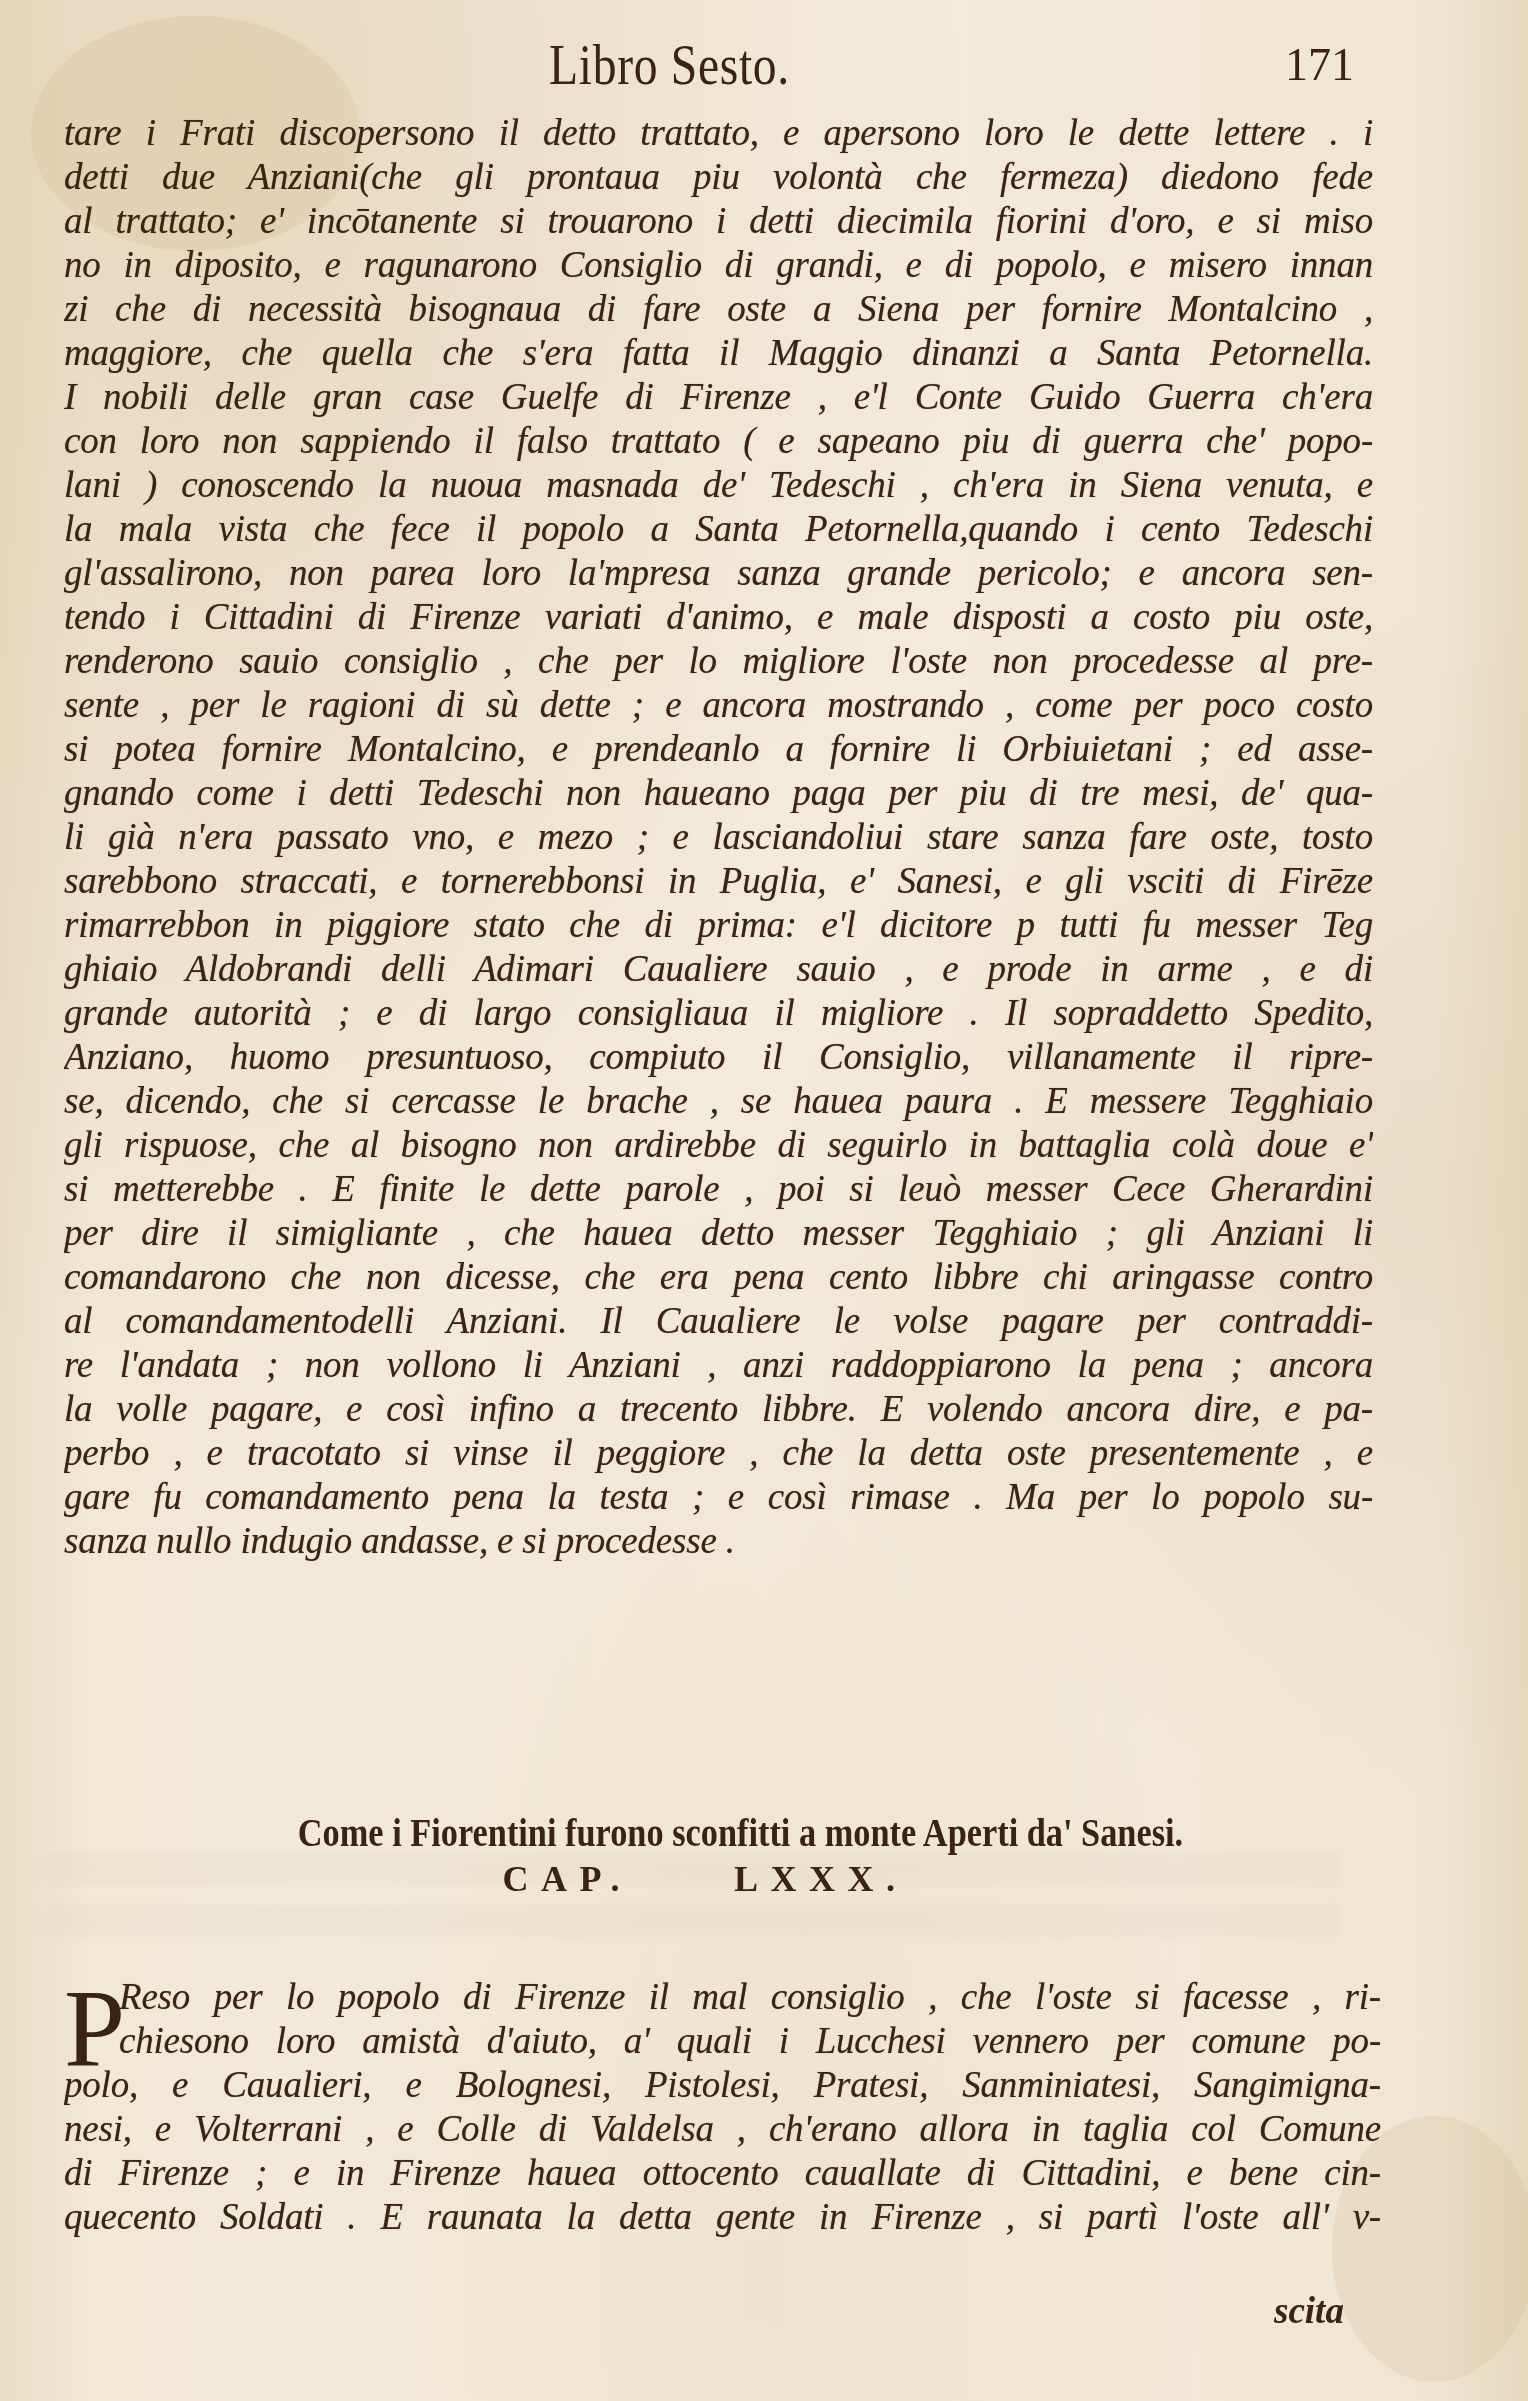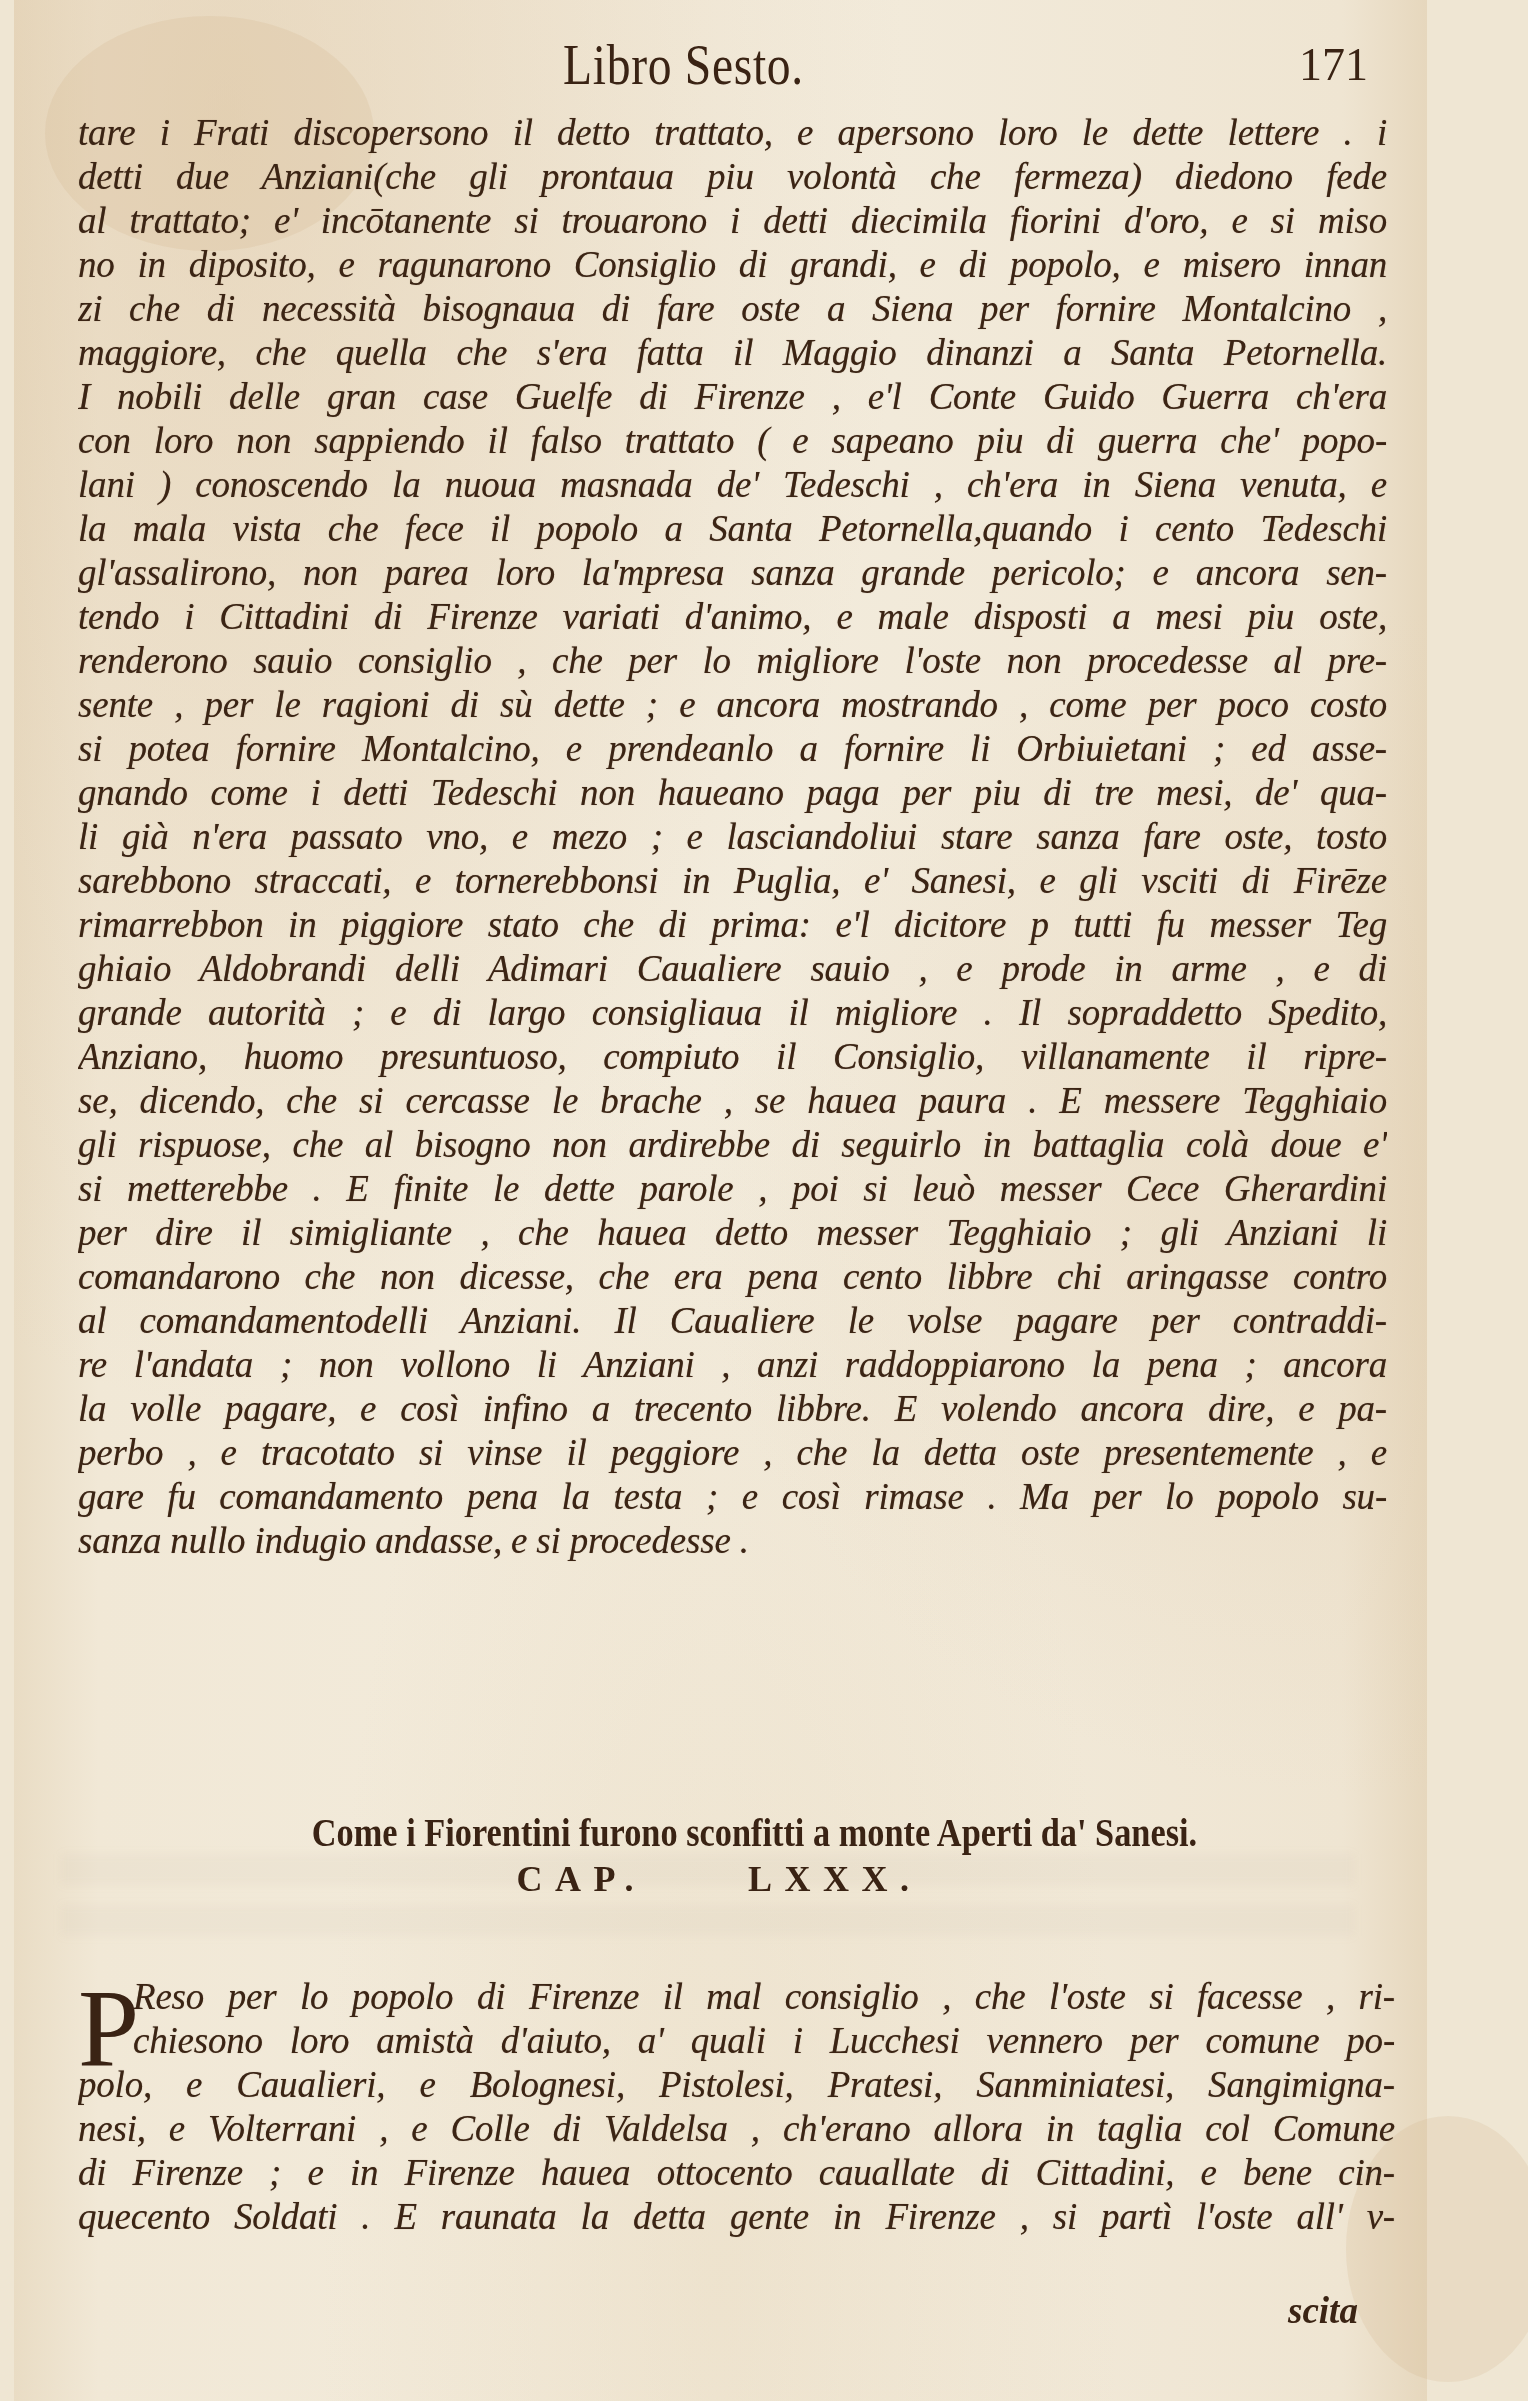--- a/index.html
+++ b/index.html
@@ -10,22 +10,22 @@
     width: 1528px;
     height: 2401px;
     background: #efe6d3;
     position: relative;
     overflow: hidden;
     font-family: "DejaVu Serif", "Liberation Serif", serif;
     color: #3b2414;
   }
   .page {
     position: absolute;
-    left: 14px; top: 0;
-    width: 1413px; height: 2401px;
+    left: 0; top: 0;
+    width: 1528px; height: 2401px;
     background:
       radial-gradient(ellipse at 15% 5%, rgba(220,195,160,0.45), rgba(0,0,0,0) 40%),
       radial-gradient(ellipse at 95% 50%, rgba(225,205,175,0.35), rgba(0,0,0,0) 35%),
       radial-gradient(ellipse at 50% 95%, rgba(225,205,170,0.30), rgba(0,0,0,0) 40%),
       linear-gradient(90deg, #e9dcc4 0%, #f1e8d6 6%, #f3ecdd 50%, #efe5d2 94%, #e6d7bd 100%);
   }
   .running-head {
     position: absolute;
     top: 33px;
     left: 0;
@@ -166,21 +166,21 @@
     <div class="line">detti due Anziani(che gli prontaua piu volontà che fermeza) diedono fede</div>
     <div class="line">al trattato; e' incōtanente si trouarono i detti diecimila fiorini d'oro, e si miso</div>
     <div class="line">no in diposito, e ragunarono Consiglio di grandi, e di popolo, e misero innan</div>
     <div class="line">zi che di necessità bisognaua di fare oste a Siena per fornire Montalcino ,</div>
     <div class="line">maggiore, che quella che s'era fatta il Maggio dinanzi a Santa Petornella.</div>
     <div class="line">I nobili delle gran case Guelfe di Firenze , e'l Conte Guido Guerra ch'era</div>
     <div class="line">con loro non sappiendo il falso trattato ( e sapeano piu di guerra che' popo-</div>
     <div class="line">lani ) conoscendo la nuoua masnada de' Tedeschi , ch'era in Siena venuta, e</div>
     <div class="line">la mala vista che fece il popolo a Santa Petornella,quando i cento Tedeschi</div>
     <div class="line">gl'assalirono, non parea loro la'mpresa sanza grande pericolo; e ancora sen-</div>
-    <div class="line">tendo i Cittadini di Firenze variati d'animo, e male disposti a mesi piu oste,</div>
+    <div class="line">tendo i Cittadini di Firenze variati d'animo, e male disposti a costo piu oste,</div>
     <div class="line">renderono sauio consiglio , che per lo migliore l'oste non procedesse al pre-</div>
     <div class="line">sente , per le ragioni di sù dette ; e ancora mostrando , come per poco costo</div>
     <div class="line">si potea fornire Montalcino, e prendeanlo a fornire li Orbiuietani ; ed asse-</div>
     <div class="line">gnando come i detti Tedeschi non haueano paga per piu di tre mesi, de' qua-</div>
     <div class="line">li già n'era passato vno, e mezo ; e lasciandoliui stare sanza fare oste, tosto</div>
     <div class="line">sarebbono straccati, e tornerebbonsi in Puglia, e' Sanesi, e gli vsciti di Firēze</div>
     <div class="line">rimarrebbon in piggiore stato che di prima: e'l dicitore p tutti fu messer Teg</div>
     <div class="line">ghiaio Aldobrandi delli Adimari Caualiere sauio , e prode in arme , e di</div>
     <div class="line">grande autorità ; e di largo consigliaua il migliore . Il sopraddetto Spedito,</div>
     <div class="line">Anziano, huomo presuntuoso, compiuto il Consiglio, villanamente il ripre-</div>

